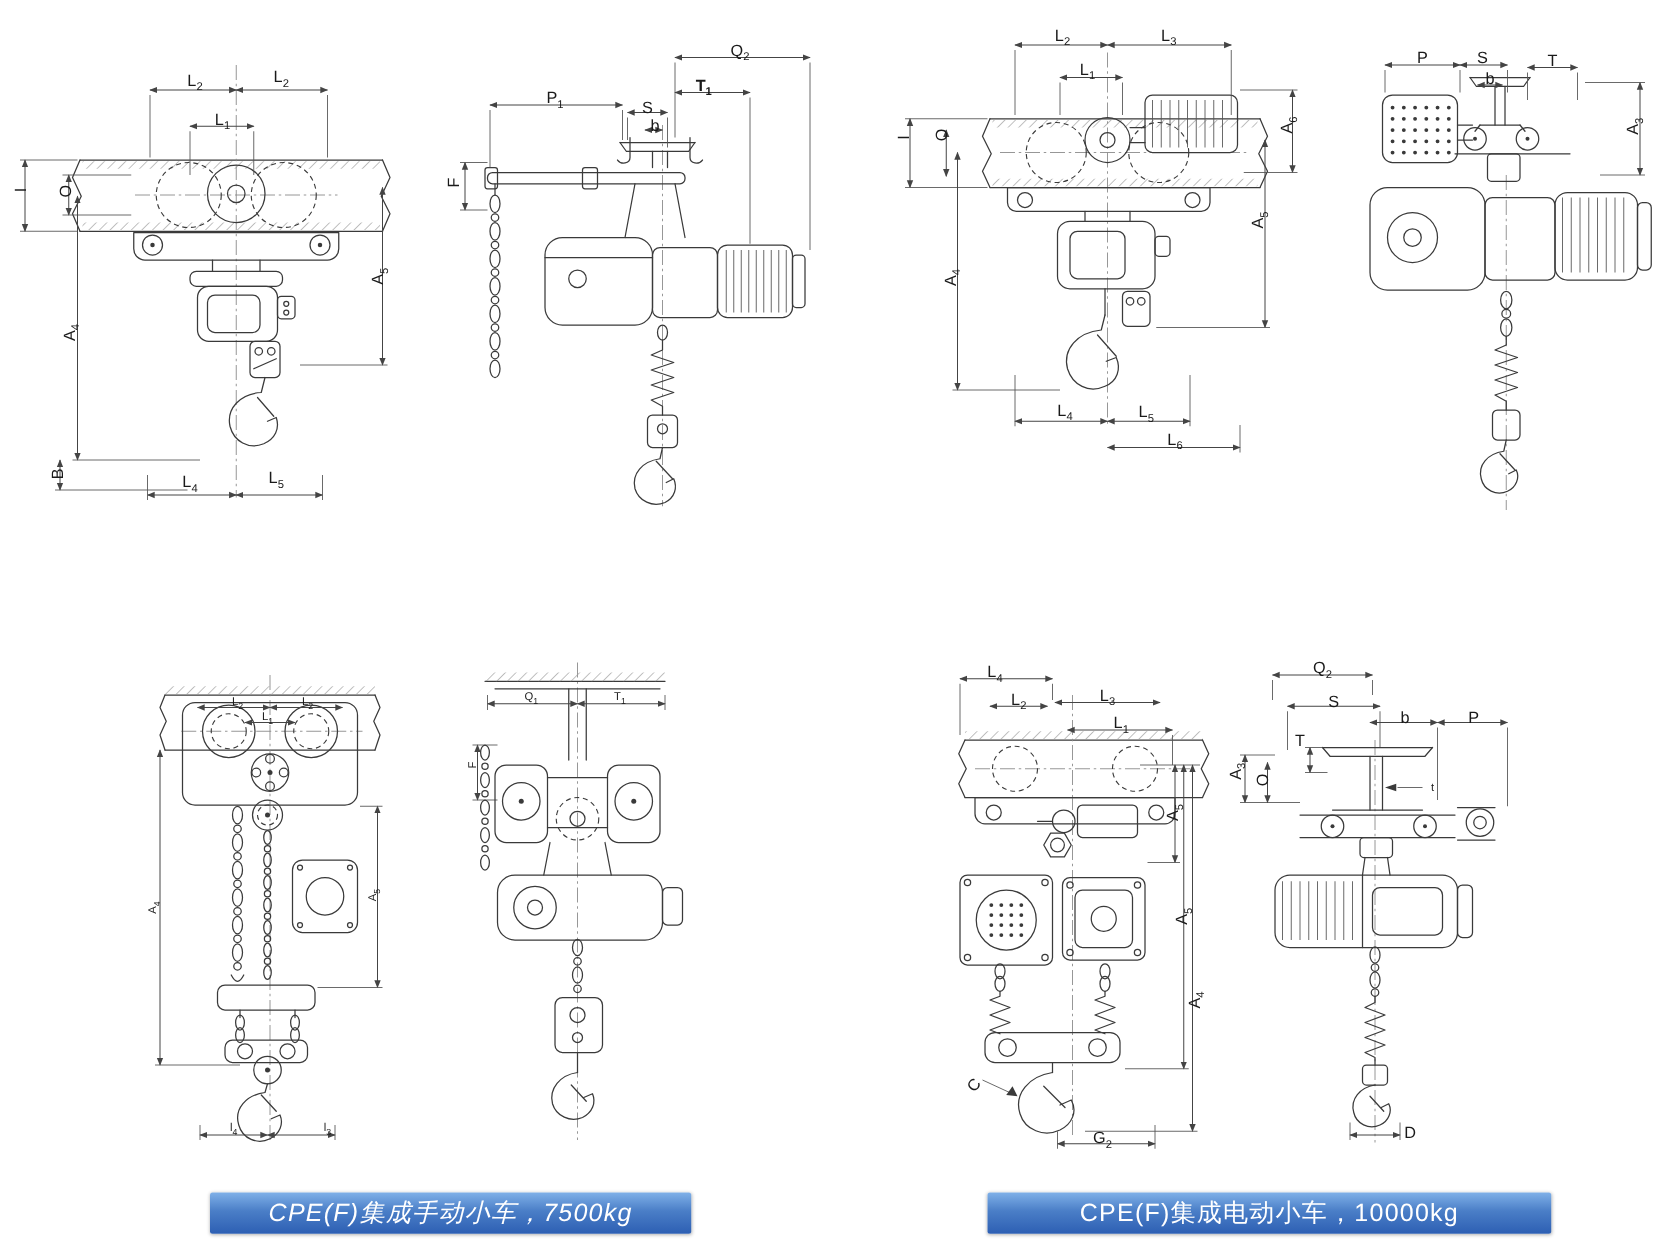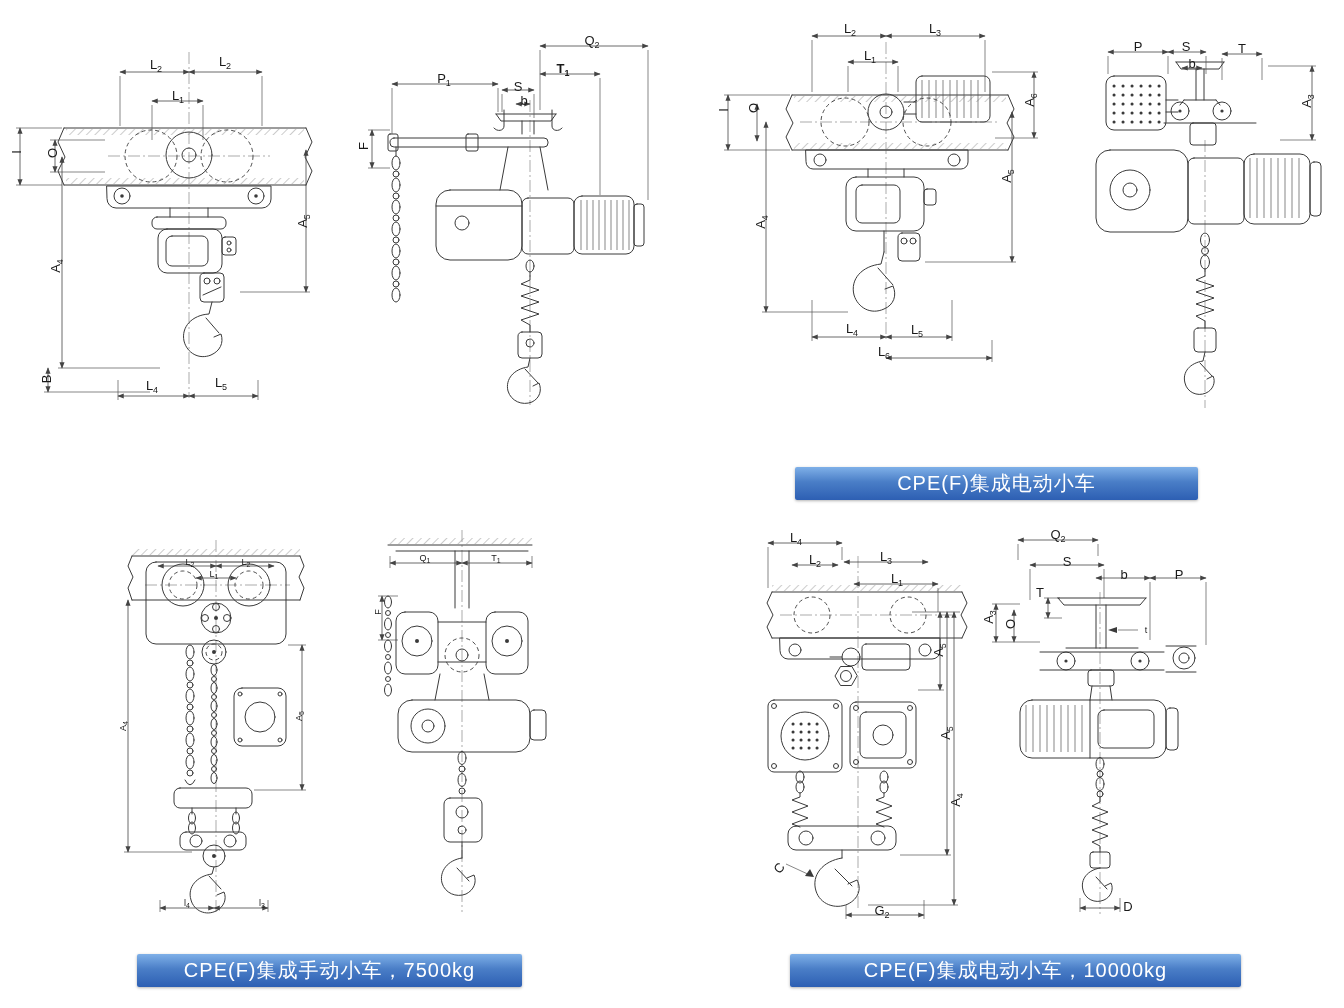--- a/index.html
+++ b/index.html
@@ -527,21 +527,21 @@
       <span class="dim-label" style="left: 850px; top: 30px; transform: translate(-50%, -50%);">L<sub>2</sub></span>
       <span class="dim-label" style="left: 935px; top: 30px; transform: translate(-50%, -50%);">L<sub>3</sub></span>
       <span class="dim-label" style="left: 870px; top: 57px; transform: translate(-50%, -50%);">L<sub>1</sub></span>
       <span class="dim-label" style="left: 723px; top: 110px; transform: translate(-50%, -50%) rotate(-90deg);">I</span>
       <span class="dim-label" style="left: 753px; top: 108px; transform: translate(-50%, -50%) rotate(-90deg);">O</span>
       <span class="dim-label" style="left: 1031px; top: 100px; transform: translate(-50%, -50%) rotate(-90deg);">A<sub>6</sub></span>
       <span class="dim-label" style="left: 1008px; top: 176px; transform: translate(-50%, -50%) rotate(-90deg);">A<sub>5</sub></span>
       <span class="dim-label" style="left: 762px; top: 222px; transform: translate(-50%, -50%) rotate(-90deg);">A<sub>4</sub></span>
       <span class="dim-label" style="left: 852px; top: 330px; transform: translate(-50%, -50%);">L<sub>4</sub></span>
       <span class="dim-label" style="left: 917px; top: 331px; transform: translate(-50%, -50%);">L<sub>5</sub></span>
-      <span class="dim-label" style="left: 884px; top: 353px; transform: translate(-50%, -50%);">L<sub>6</sub></span>
+      <span class="dim-label" style="left: 940px; top: 353px; transform: translate(-50%, -50%);">L<sub>6</sub></span>
       <span class="dim-label" style="left: 1138px; top: 46px; transform: translate(-50%, -50%);">P</span>
       <span class="dim-label" style="left: 1186px; top: 46px; transform: translate(-50%, -50%);">S</span>
       <span class="dim-label" style="left: 1192px; top: 63px; transform: translate(-50%, -50%);">b</span>
       <span class="dim-label" style="left: 1242px; top: 48px; transform: translate(-50%, -50%);">T</span>
       <span class="dim-label" style="left: 1308px; top: 101px; transform: translate(-50%, -50%) rotate(-90deg);">A<sub>3</sub></span>
       <span class="dim-label small" style="left: 190px; top: 563px; transform: translate(-50%, -50%);">L<sub>2</sub></span>
       <span class="dim-label small" style="left: 214px; top: 575px; transform: translate(-50%, -50%);">L<sub>1</sub></span>
       <span class="dim-label small" style="left: 246px; top: 563px; transform: translate(-50%, -50%);">L<sub>2</sub></span>
       <span class="dim-label small" style="left: 124px; top: 726px; transform: translate(-50%, -50%) rotate(-90deg);">A<sub>4</sub></span>
       <span class="dim-label small" style="left: 300px; top: 716px; transform: translate(-50%, -50%) rotate(-90deg);">A<sub>5</sub></span>
@@ -563,23 +563,20 @@
       <span class="dim-label" style="left: 1010px; top: 624px; transform: translate(-50%, -50%) rotate(-90deg);">O</span>
       <span class="dim-label small" style="left: 1146px; top: 630px; transform: translate(-50%, -50%);">t</span>
       <span class="dim-label" style="left: 940px; top: 650px; transform: translate(-50%, -50%) rotate(-90deg);">A<sub>5</sub></span>
       <span class="dim-label" style="left: 947px; top: 733px; transform: translate(-50%, -50%) rotate(-90deg);">A<sub>5</sub></span>
       <span class="dim-label" style="left: 957px; top: 800px; transform: translate(-50%, -50%) rotate(-90deg);">A<sub>4</sub></span>
       <span class="dim-label" style="left: 779px; top: 868px; transform: translate(-50%, -50%) rotate(-50deg);">C</span>
       <span class="dim-label" style="left: 882px; top: 912px; transform: translate(-50%, -50%);">G<sub>2</sub></span>
       <span class="dim-label" style="left: 1128px; top: 906px; transform: translate(-50%, -50%);">D</span>
     </div>
 
-<div class="banner" style="left:795px;top:467px;width:403px;">
-  <span>CPE(F)集成电动小车</span>
-</div>
-<div class="banner" style="left:137px;top:954px;width:385px;">
+<div class="banner" style="left:168px;top:954px;width:385px;font-style:italic;">
   <span>CPE(F)集成手动小车，7500kg</span>
 </div>
 <div class="banner" style="left:790px;top:954px;width:451px;">
   <span>CPE(F)集成电动小车，10000kg</span>
 </div>
 
 </div>
 
 </body></html>

